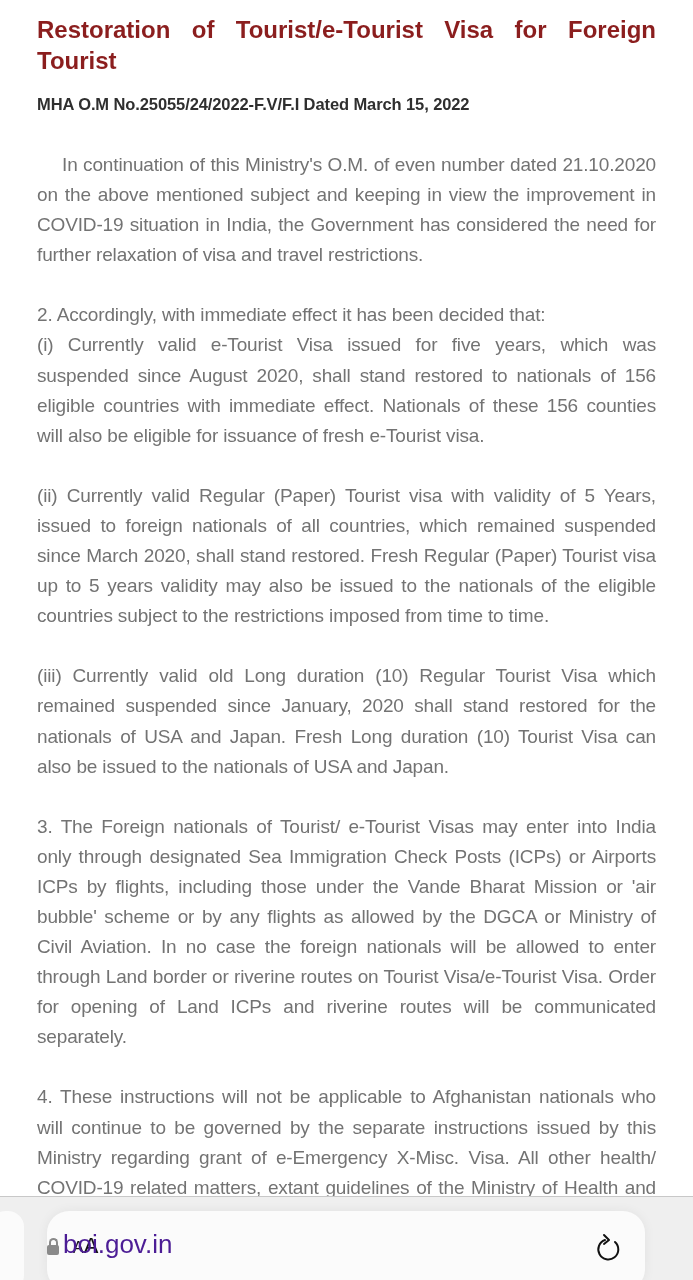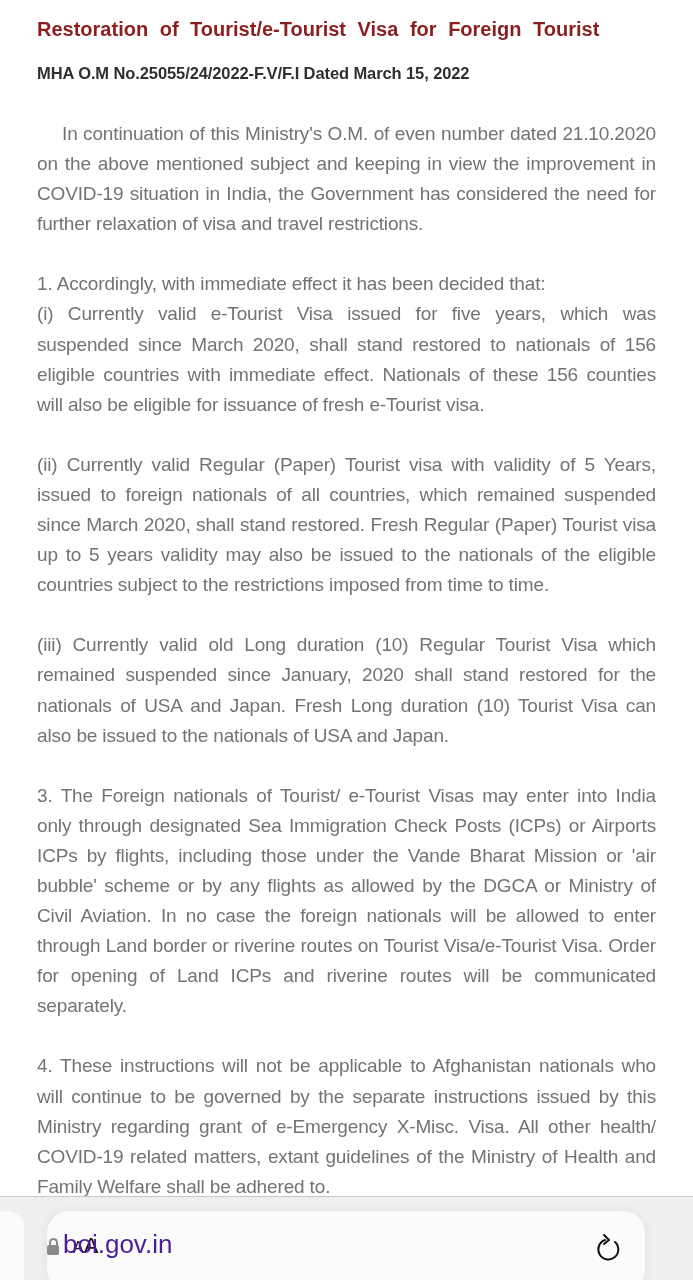--- a/index.html
+++ b/index.html
@@ -18,21 +18,21 @@
     .page {
       position: absolute;
       left: 37px;
       right: 37px;
       top: 0;
     }
     .title {
       font-family: "Liberation Sans", sans-serif;
       font-weight: bold;
       color: #8b1e1e;
-      font-size: 20px;
+      font-size: 24px;
       line-height: 31px;
       text-align: justify;
       text-align-last: left;
       margin: 14px 0 0 0;
       word-spacing: 6px;
     }
     .ref {
       font-weight: bold;
       color: #2f2f2f;
       font-size: 16.5px;
@@ -139,22 +139,22 @@
   </style>
 </head>
 <body>
 
 <div class="page">
   <h1 class="title">Restoration of Tourist/e-Tourist Visa for Foreign Tourist</h1>
   <div class="ref">MHA O.M No.25055/24/2022-F.V/F.I Dated March 15, 2022</div>
 
   <p class="para first">In continuation of this Ministry's O.M. of even number dated 21.10.2020 on the above mentioned subject and keeping in view the improvement in COVID-19 situation in India, the Government has considered the need for further relaxation of visa and travel restrictions.</p>
   <div class="gap"></div>
-  <p class="para">1. Accordingly, with immediate effect it has been decided that:</p>
-  <p class="para">(i) Currently valid e-Tourist Visa issued for five years, which was suspended since March 2020, shall stand restored to nationals of 156 eligible countries with immediate effect. Nationals of these 156 counties will also be eligible for issuance of fresh e-Tourist visa.</p>
+  <p class="para">2. Accordingly, with immediate effect it has been decided that:</p>
+  <p class="para">(i) Currently valid e-Tourist Visa issued for five years, which was suspended since August 2020, shall stand restored to nationals of 156 eligible countries with immediate effect. Nationals of these 156 counties will also be eligible for issuance of fresh e-Tourist visa.</p>
   <div class="gap"></div>
   <p class="para">(ii) Currently valid Regular (Paper) Tourist visa with validity of 5 Years, issued to foreign nationals of all countries, which remained suspended since March 2020, shall stand restored. Fresh Regular (Paper) Tourist visa up to 5 years validity may also be issued to the nationals of the eligible countries subject to the restrictions imposed from time to time.</p>
   <div class="gap"></div>
   <p class="para">(iii) Currently valid old Long duration (10) Regular Tourist Visa which remained suspended since January, 2020 shall stand restored for the nationals of USA and Japan. Fresh Long duration (10) Tourist Visa can also be issued to the nationals of USA and Japan.</p>
   <div class="gap"></div>
   <p class="para">3. The Foreign nationals of Tourist/ e-Tourist Visas may enter into India only through designated Sea Immigration Check Posts (ICPs) or Airports ICPs by flights, including those under the Vande Bharat Mission or 'air bubble' scheme or by any flights as allowed by the DGCA or Ministry of Civil Aviation. In no case the foreign nationals will be allowed to enter through Land border or riverine routes on Tourist Visa/e-Tourist Visa. Order for opening of Land ICPs and riverine routes will be communicated separately.</p>
   <div class="gap"></div>
   <p class="para">4. These instructions will not be applicable to Afghanistan nationals who will continue to be governed by the separate instructions issued by this Ministry regarding grant of e-Emergency X-Misc. Visa. All other health/ COVID-19 related matters, extant guidelines of the Ministry of Health and Family Welfare shall be adhered to.</p>
 </div>
 

